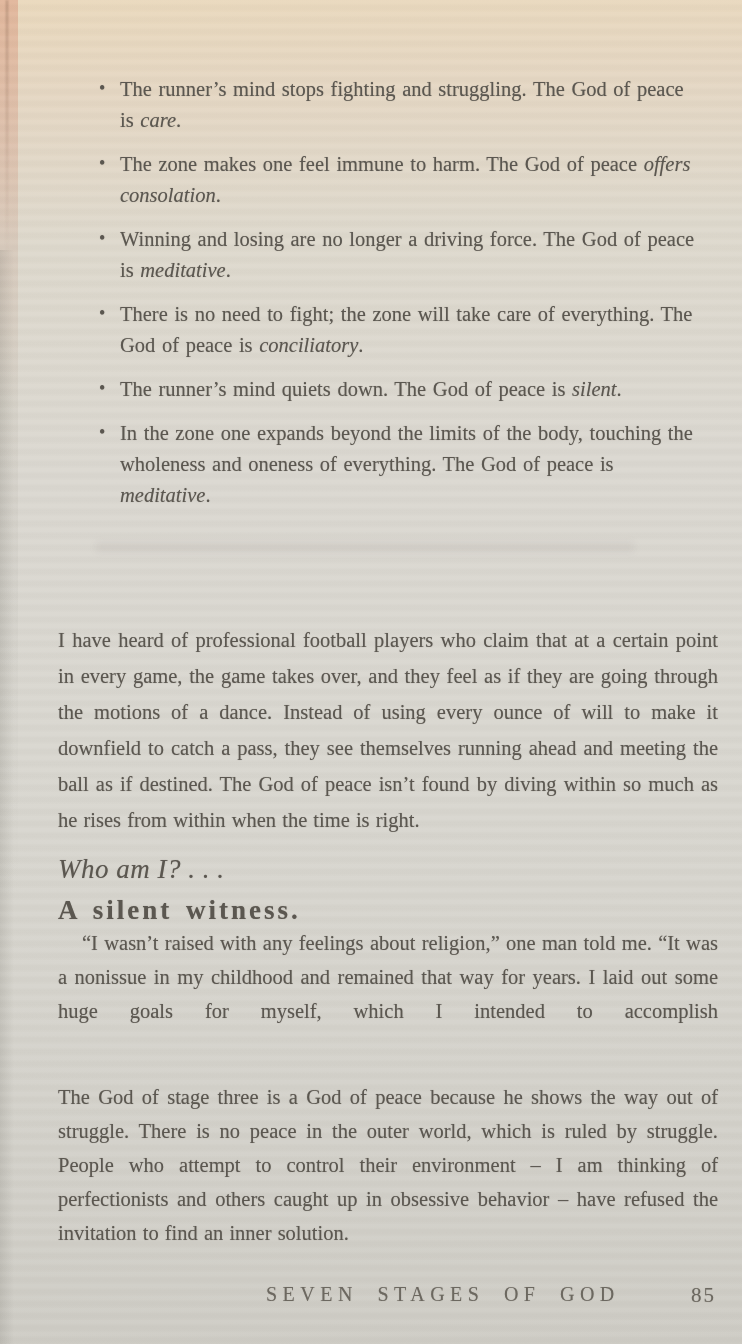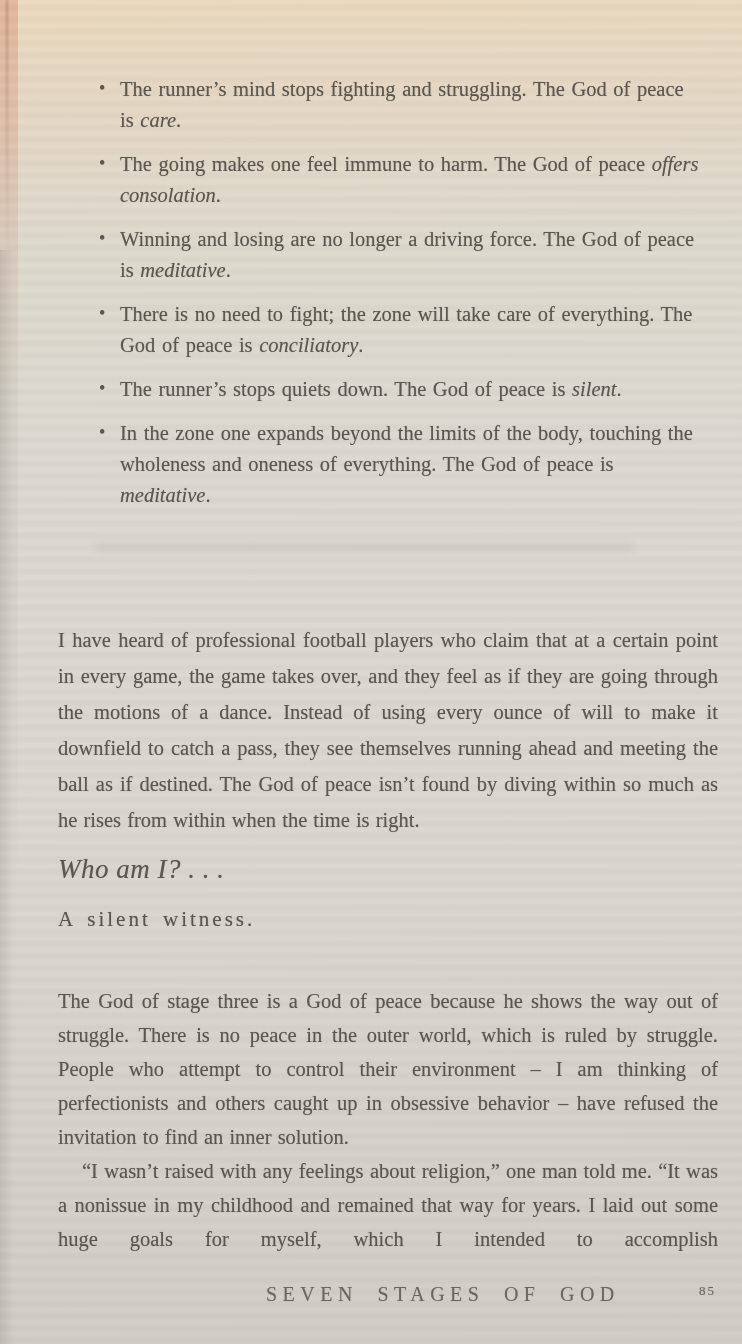--- a/index.html
+++ b/index.html
@@ -87,42 +87,43 @@
   }
   .p1 { margin-top: 606px; line-height: 36px; }
   .interlude { margin-top: 14px; text-align: left; }
   .interlude .question {
     font-style: italic;
     font-size: 27px;
     line-height: 34px;
     letter-spacing: 0.5px;
   }
   .interlude .answer {
-    margin-top: 21px;
-    font-size: 21px;
+    margin-top: 9px;
+    font-size: 27px;
     letter-spacing: 3px;
     word-spacing: 4px;
+    font-weight: bold;
   }
   .p2 { margin-top: 52px; line-height: 34px; }
   .p3 { line-height: 34px; text-indent: 24px; text-align-last: justify; }
 
   .footer {
     position: absolute; left: 0; top: 1283px; width: 742px; height: 30px;
   }
   .running-title {
     position: absolute; left: 266px; top: 0;
     font-size: 20px;
     letter-spacing: 5.5px;
     word-spacing: 9px;
     color: #6c6860;
     text-shadow: 0 0 1px rgba(108,104,96,0.4);
   }
   .page-number {
     position: absolute; right: 26px; top: 0;
-    font-size: 13px;
+    font-size: 21px;
     letter-spacing: 2px;
     color: #6c6860;
     text-shadow: 0 0 1px rgba(108,104,96,0.4);
   }
 </style>
 </head>
 <body>
 
 <div class="photo">
 
@@ -130,46 +131,46 @@
   <div class="edge-line"></div>
   <div class="edge-shadow"></div>
   <div class="ghost"></div>
   <div class="banding"></div>
 
   <ul class="bullets ink">
     <li>
       <span class="dot">•</span><span>The runner’s mind stops fighting and struggling. The God of peace is </span><span class="em">care</span><span>.</span>
     </li>
     <li>
-      <span class="dot">•</span><span>The going makes one feel immune to harm. The God of peace </span><span class="em">offers consolation</span><span>.</span>
+      <span class="dot">•</span><span>The zone makes one feel immune to harm. The God of peace </span><span class="em">offers consolation</span><span>.</span>
     </li>
     <li>
       <span class="dot">•</span><span>Winning and losing are no longer a driving force. The God of peace is </span><span class="em">meditative</span><span>.</span>
     </li>
     <li>
       <span class="dot">•</span><span>There is no need to fight; the zone will take care of everything. The God of peace is </span><span class="em">conciliatory</span><span>.</span>
     </li>
     <li>
-      <span class="dot">•</span><span>The runner’s stops quiets down. The God of peace is </span><span class="em">silent</span><span>.</span>
+      <span class="dot">•</span><span>The runner’s mind quiets down. The God of peace is </span><span class="em">silent</span><span>.</span>
     </li>
     <li>
       <span class="dot">•</span><span>In the zone one expands beyond the limits of the body, touching the wholeness and oneness of everything. The God of peace is </span><span class="em">meditative</span><span>.</span>
     </li>
   </ul>
 
   <div class="bodycopy ink">
     <p class="para p1">I have heard of professional football players who claim that at a certain point in every game, the game takes over, and they feel as if they are going through the motions of a dance. Instead of using every ounce of will to make it downfield to catch a pass, they see themselves running ahead and meeting the ball as if destined. The God of peace isn’t found by diving within so much as he rises from within when the time is right.</p>
 
     <div class="interlude">
       <div class="question">Who am I? . . .</div>
       <div class="answer">A silent witness.</div>
     </div>
 
+    <p class="para p3">“I wasn’t raised with any feelings about religion,” one man told me. “It was a nonissue in my childhood and remained that way for years. I laid out some huge goals for myself, which I intended to accomplish</p>
     <p class="para p2">The God of stage three is a God of peace because he shows the way out of struggle. There is no peace in the outer world, which is ruled by struggle. People who attempt to control their environment – I am thinking of perfectionists and others caught up in obsessive behavior – have refused the invitation to find an inner solution.</p>
-    <p class="para p3">“I wasn’t raised with any feelings about religion,” one man told me. “It was a nonissue in my childhood and remained that way for years. I laid out some huge goals for myself, which I intended to accomplish</p>
   </div>
 
   <div class="footer">
     <span class="running-title">SEVEN STAGES OF GOD</span>
     <span class="page-number">85</span>
   </div>
 
 </div>
 
 </body></html>

